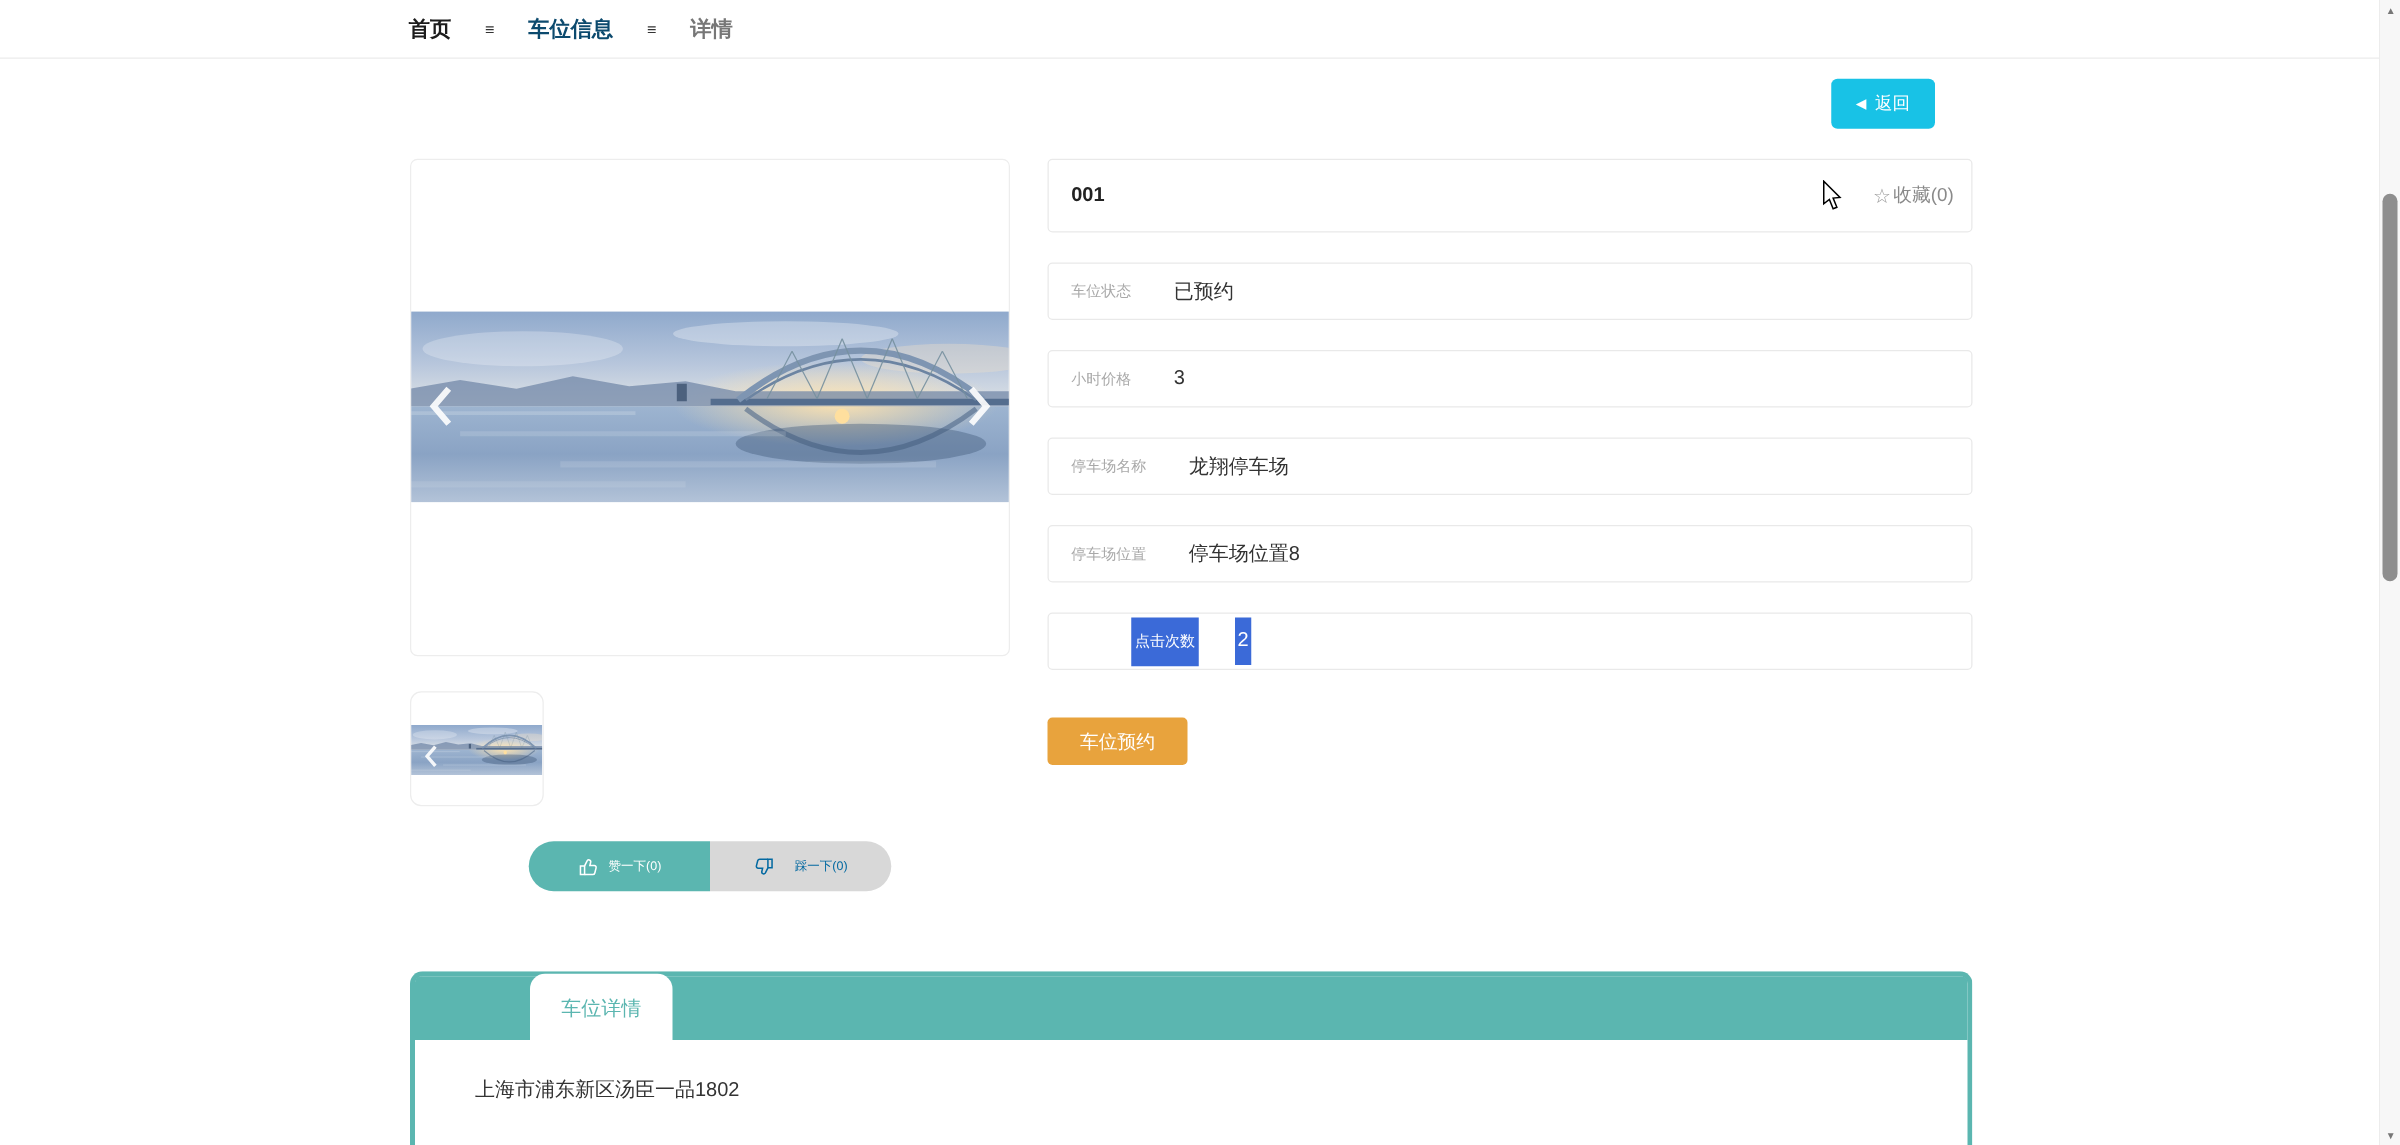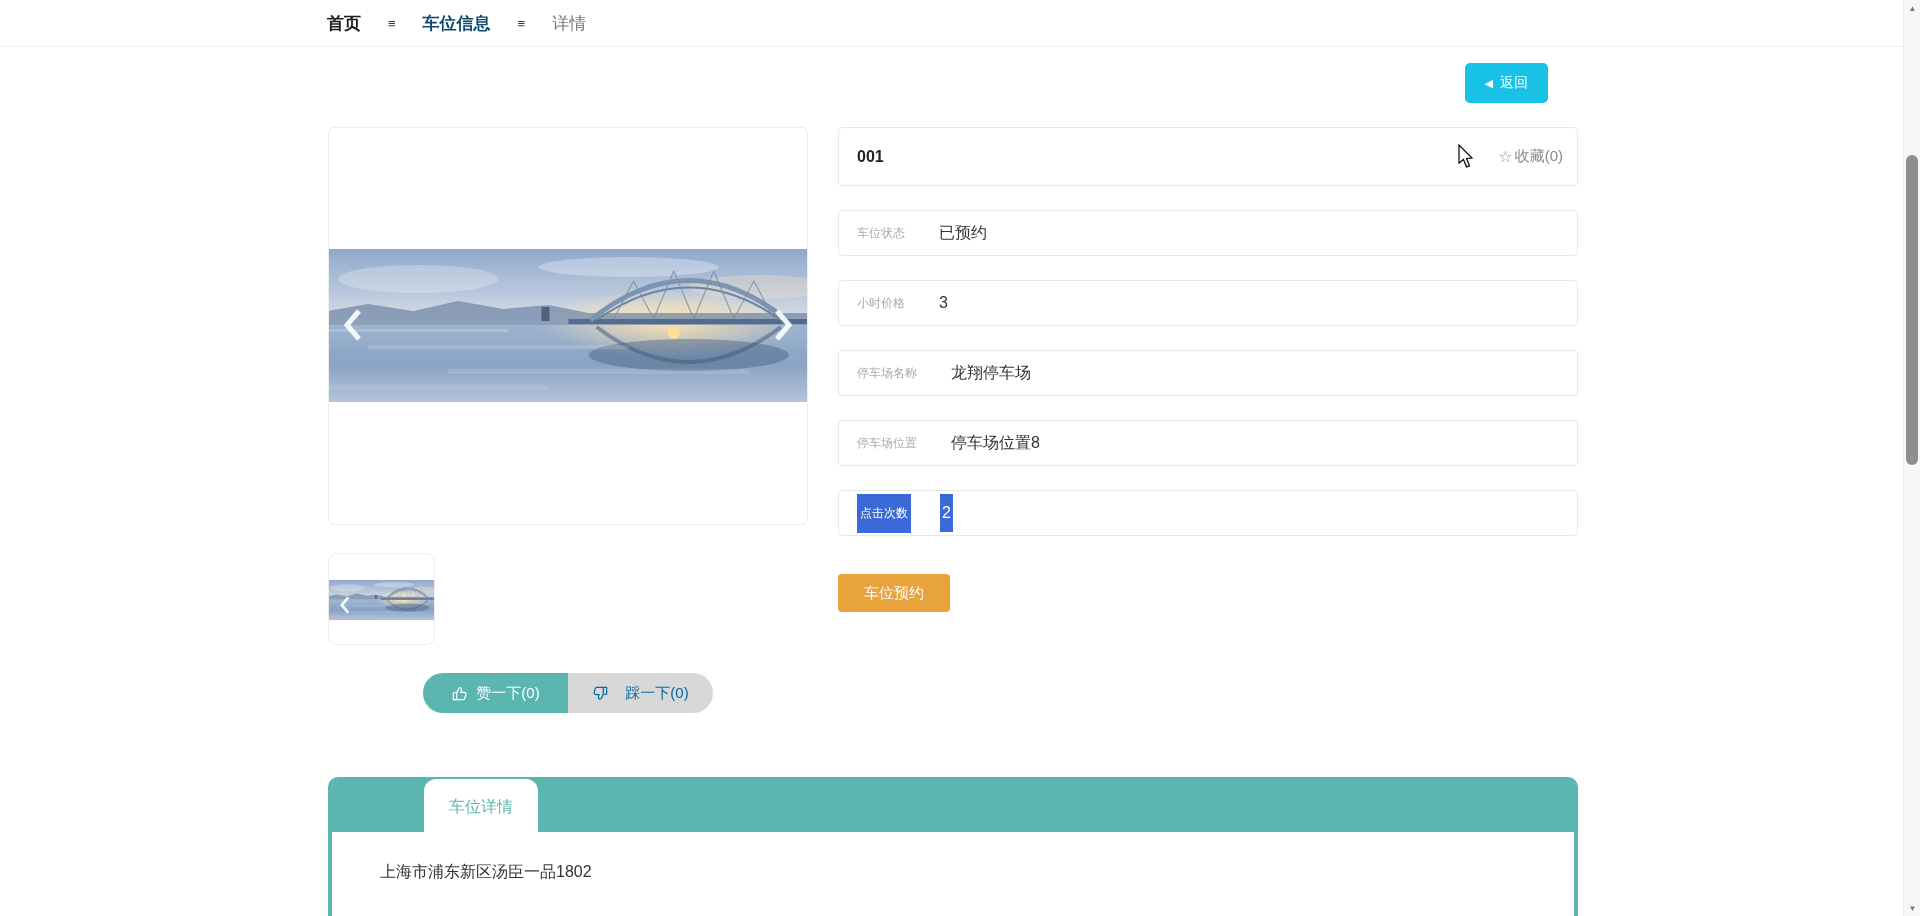--- a/index.html
+++ b/index.html
@@ -9,21 +9,21 @@
     background: #fff; color: #333; position: relative;
   }
 
   
   .navbar {
     height: 47px; background: #fff; border-bottom: 1px solid #ececec;
     display: flex; align-items: center; padding-left: 327px; gap: 27px;
   }
   .nav-item { font-size: 17px; color: #1c1c1c; font-weight: 700; cursor: pointer; }
   .nav-item.active { color: #0c4a6e; text-align: right; }
-  .nav-item.muted { color: #777; font-weight: 400; }
+  .nav-item.muted { color: #777; font-weight: 700; }
   .nav-sep { font-size: 13px; color: #333; }
 
   
   .page { width: 1250px; margin-left: 328px; }
 
   .toolbar-row { display: flex; justify-content: flex-end; padding-right: 30px; margin-top: 16px; }
   .back-btn {
     background: #18c2e6; color: #fff; border: none; border-radius: 5px;
     height: 40px; padding: 0 20px; font-size: 14px; cursor: pointer;
     display: flex; align-items: center; gap: 7px;
@@ -50,21 +50,21 @@
 
   .thumb {
     width: 107px; height: 92px; border: 1px solid #ededed; border-radius: 9px;
     margin-top: 28px; position: relative; overflow: hidden; background: #fff; cursor: pointer;
   }
   .thumb .photo { position: absolute; left: -1px; top: 26px; width: 106px; height: 40px; }
   .thumb .car-arrow { top: 32px; left: 4px; transform: scale(.55); }
 
   .vote-row { margin-top: 28px; display: flex; justify-content: center; }
   .vote-btn {
-    height: 40px; width: 145px; border: none; font-size: 15px; cursor: pointer;
+    height: 40px; width: 145px; border: none; font-size: 10px; cursor: pointer;
     display: flex; align-items: center; justify-content: center; gap: 8px;
     font-family: inherit;
   }
   .vote-btn.like { background: #5bb6b0; color: #fff; border-radius: 20px 0 0 20px; }
   .vote-btn.dislike { background: #d8d8d8; color: #0369a1; border-radius: 0 20px 20px 0; gap: 16px; }
 
   
   .right-col { flex: 1; }
   .title-box {
     height: 59px; border: 1px solid #e9e9e9; border-radius: 4px; background: #fff;
@@ -75,21 +75,21 @@
   .fav-link { font-size: 15px; color: #8a8a8a; cursor: pointer; display: flex; align-items: center; gap: 2px; }
   .fav-link .star { font-size: 16px; color: #9a9a9a; }
 
   .field-row {
     height: 46px; border: 1px solid #e9e9e9; border-radius: 4px; background: #fff;
     display: flex; align-items: center; padding-left: 18px; margin-top: 24px;
   }
   .field-row:first-of-type { margin-top: 20px; }
   .field-label { font-size: 12px; color: #a9a9a9; }
   .field-value { font-size: 16px; color: #333; margin-left: 34px; }
-  .field-row.selected .field-label { background: #3b6ad8; color: #fff; padding: 11px 3px; }
+  .field-row.selected .field-label { background: #3b6ad8; color: #fff; padding: 11px 3px; margin-left: 48px; }
   .field-row.selected .field-value { background: #3b6ad8; color: #fff; padding: 10px 2px; margin-left: 29px; }
 
   .reserve-btn {
     margin-top: 38px; width: 112px; height: 38px; background: #e8a33d; color: #fff;
     border: none; border-radius: 4px; font-size: 15px; cursor: pointer; font-family: inherit;
   }
 
   
   .detail-panel {
     margin-top: 64px; width: 1250px; background: #fff;

